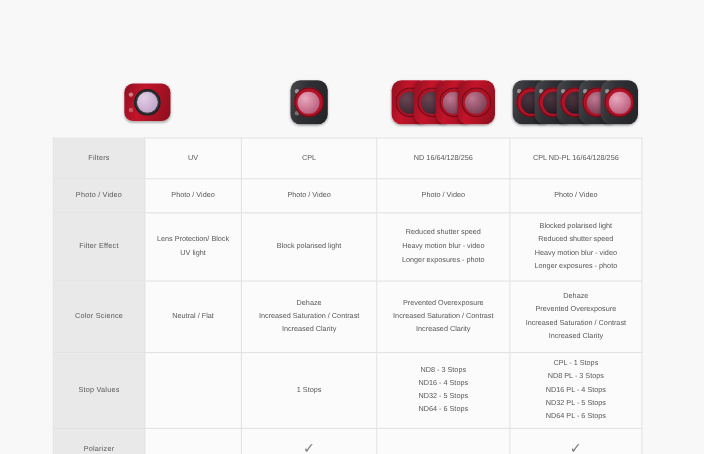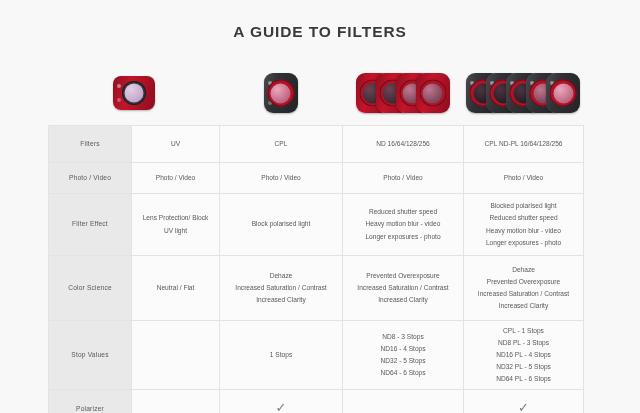--- a/index.html
+++ b/index.html
@@ -165,21 +165,20 @@
     color: #7d7d7d;
     font-size: 13px;
     line-height: 1;
   }
 </style>
 </head>
 <body>
 
 <div class="page">
 
-  <div class="title">A GUIDE TO FILTERS</div>
 
   <div class="products">
 
     <div class="prod-group g1">
       <div class="stack">
         <div class="filter uv body-red">
           <div class="notch"></div>
           <div class="notch2"></div>
           <div class="ring ring-dark">
             <div class="glass glass-lav"></div>

